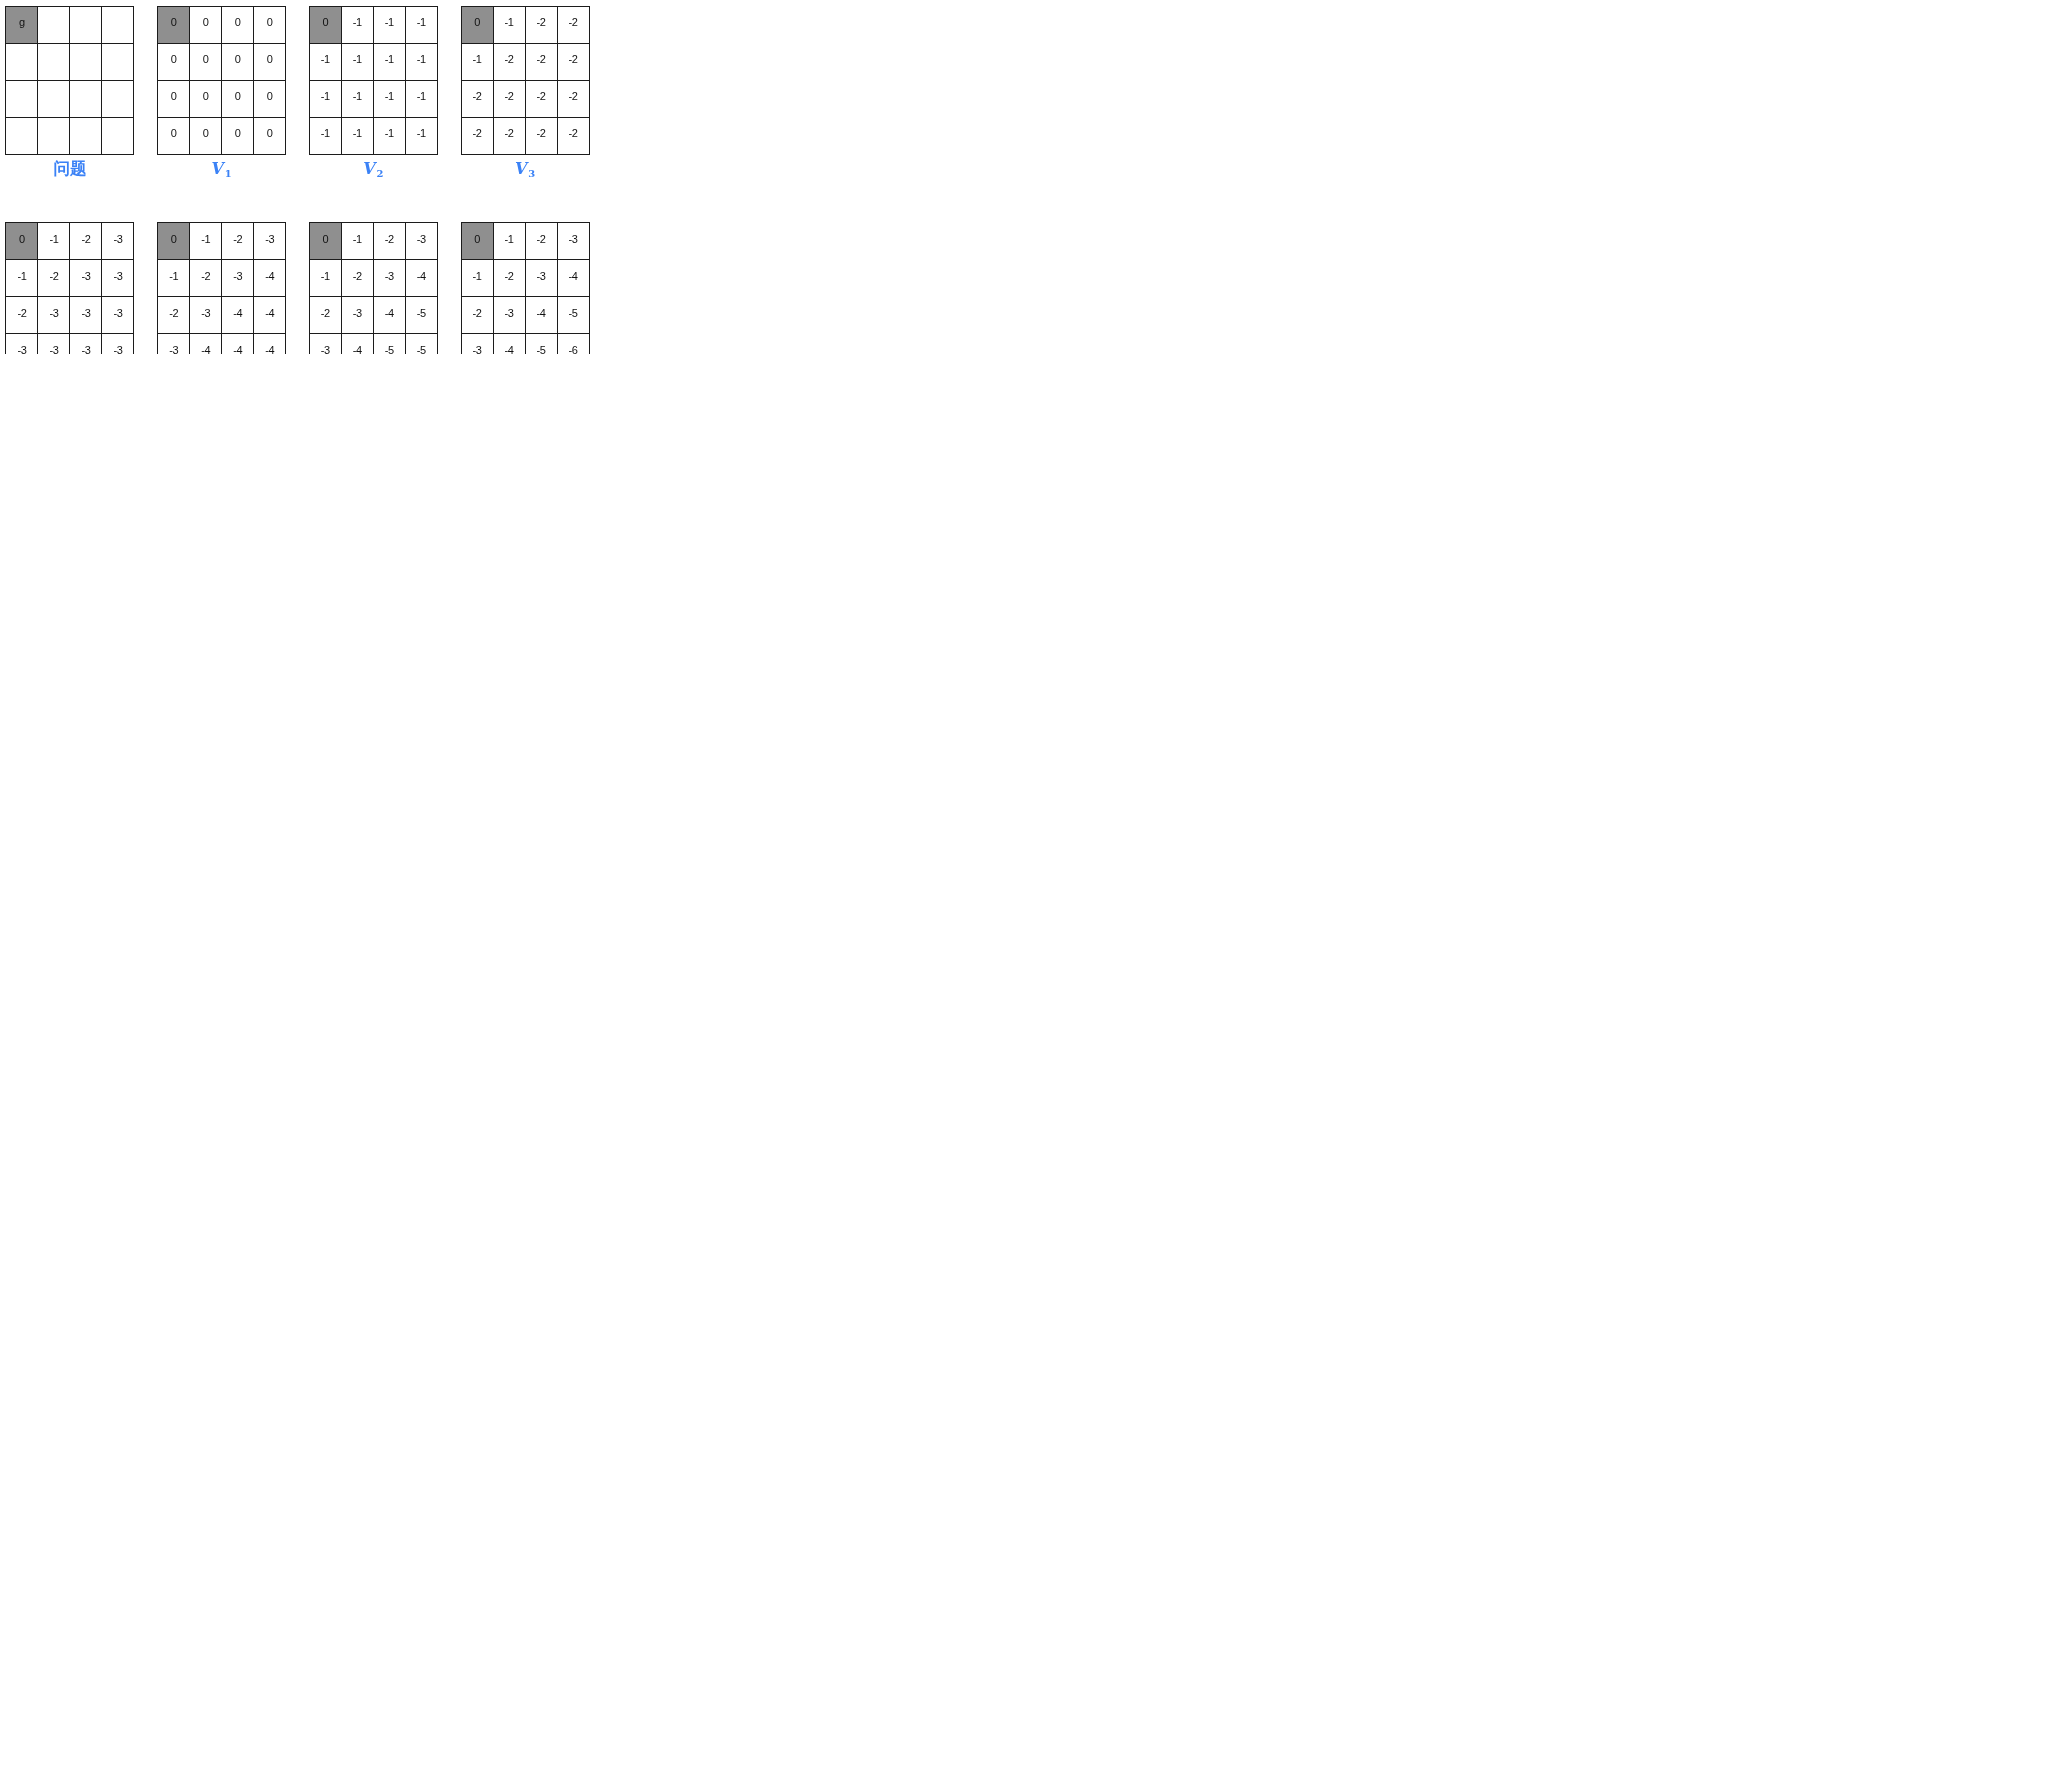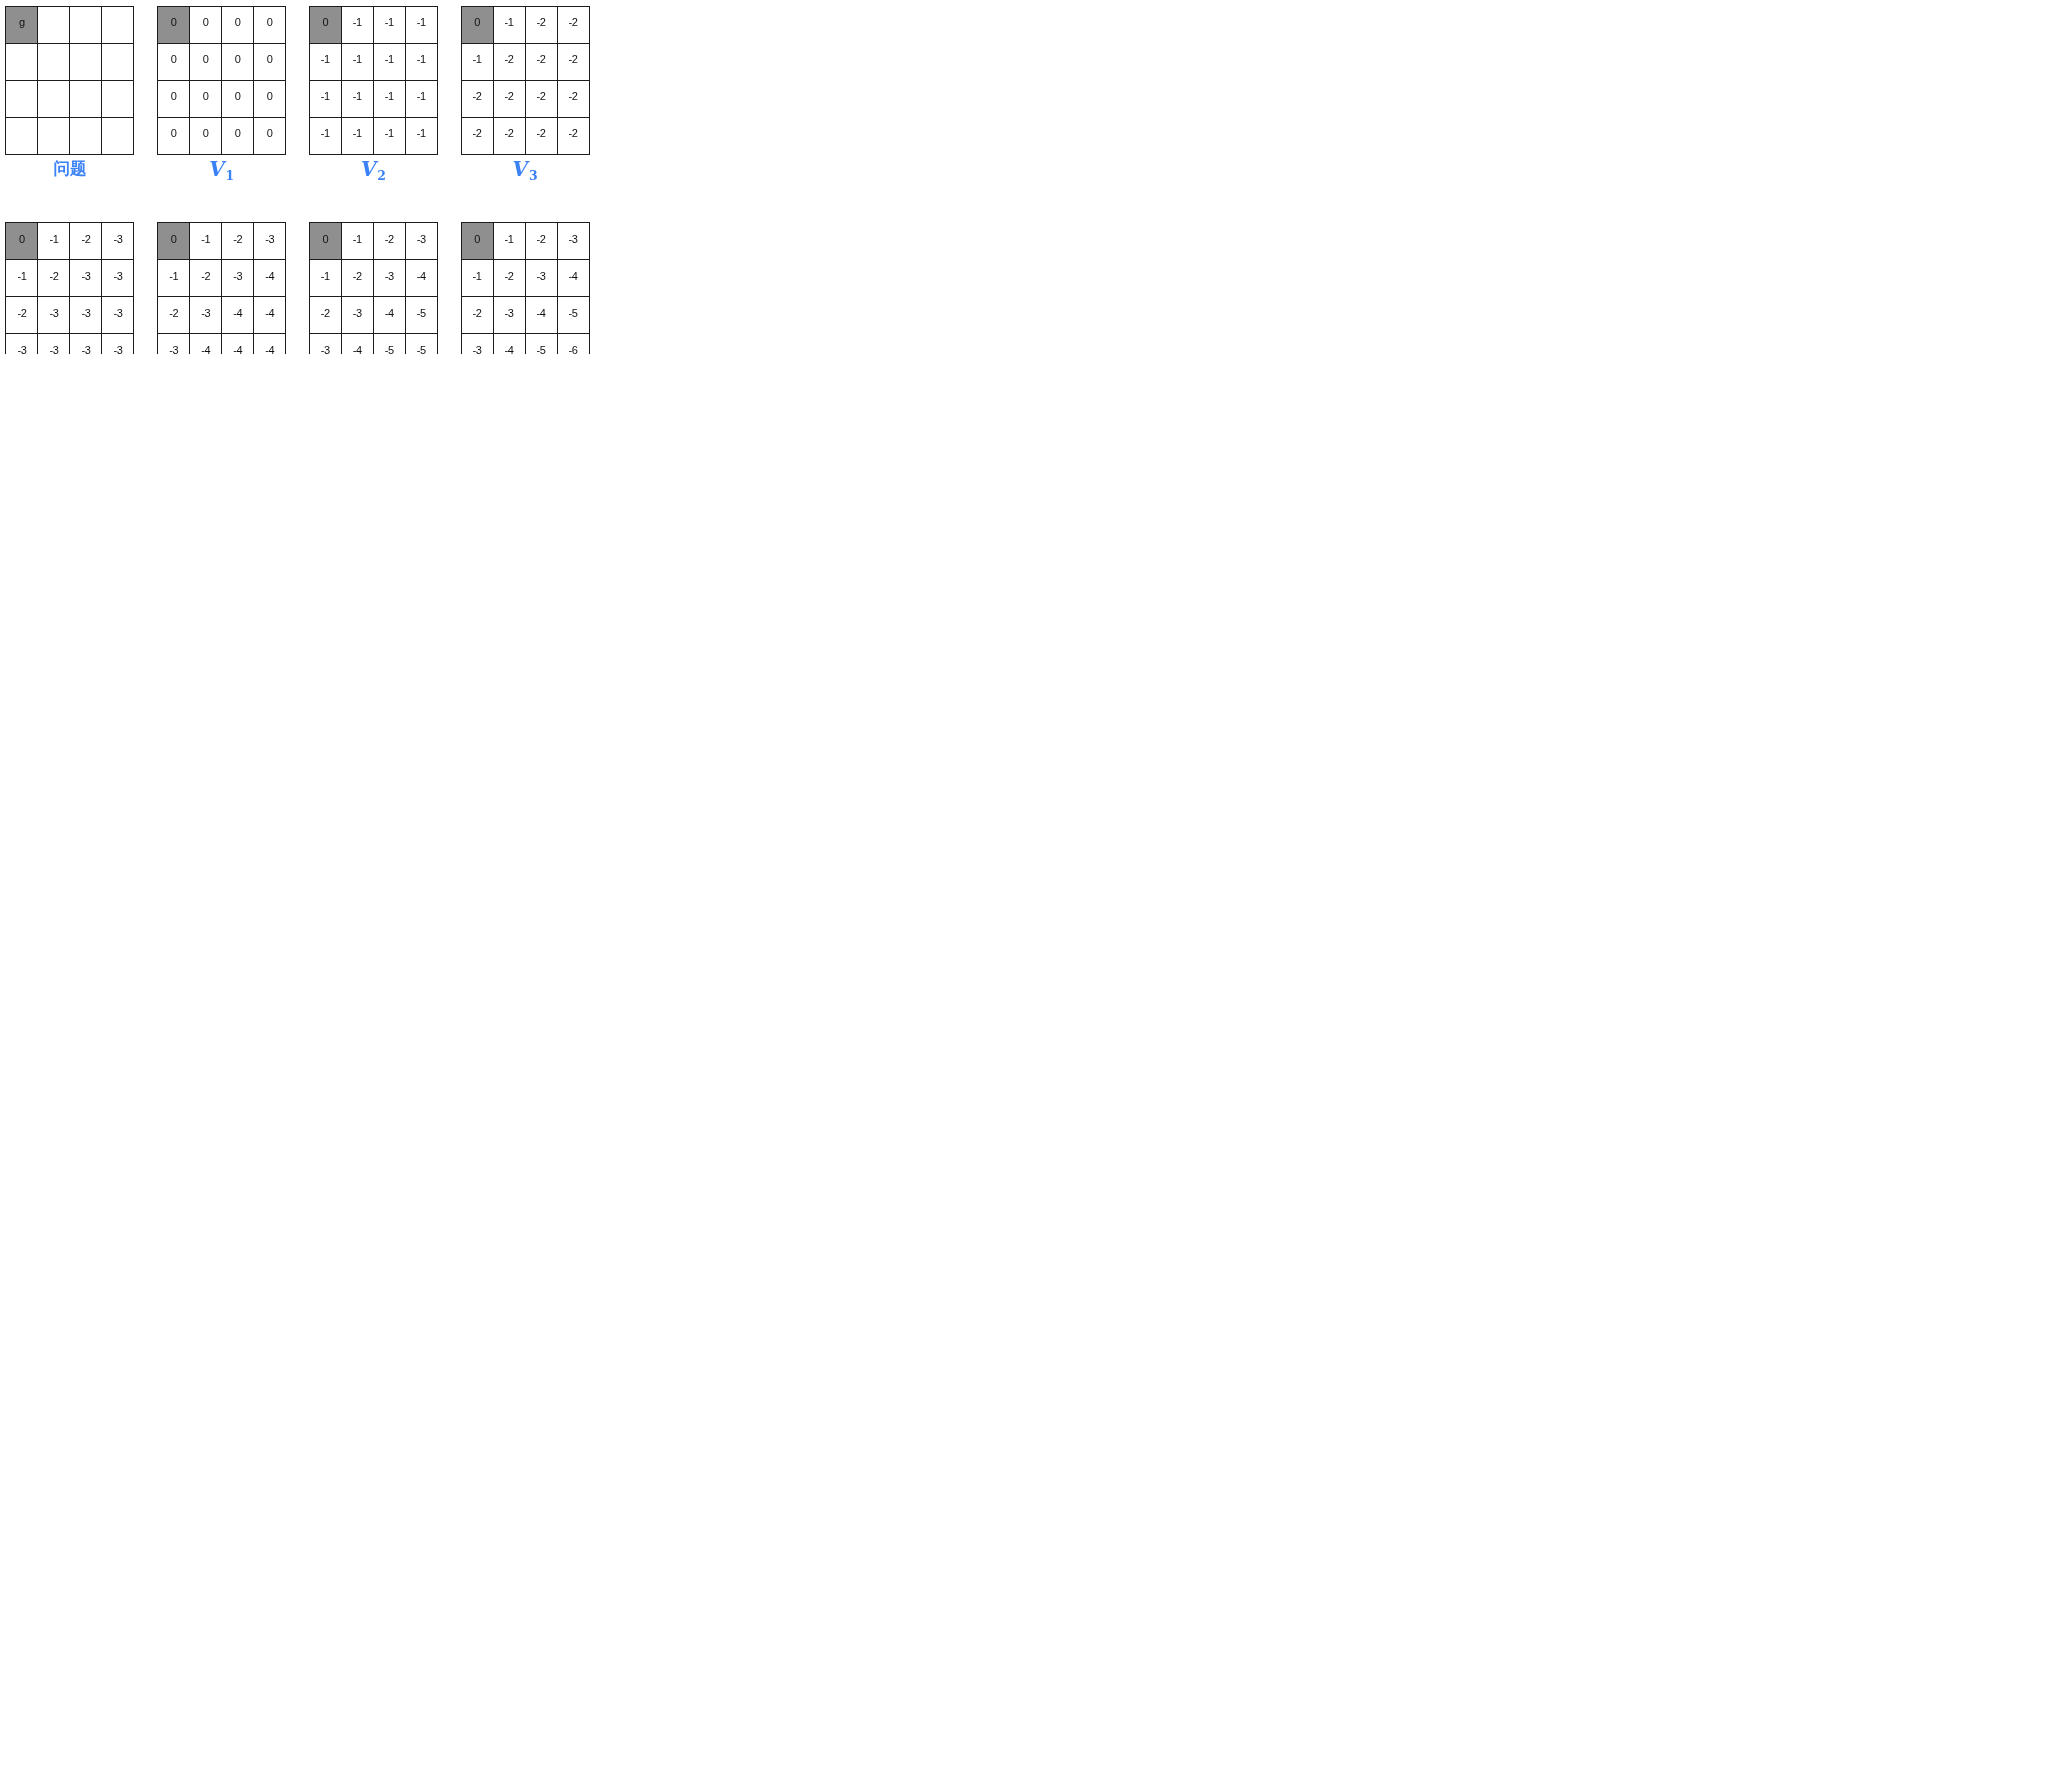--- a/index.html
+++ b/index.html
@@ -58,21 +58,21 @@
     line-height: 20.7px;
     color: #3b82f6;
     font-family: "DejaVu Serif", "Liberation Serif", serif;
     font-weight: bold;
     white-space: nowrap;
   }
   figcaption.caption.cjk {
     font-size: 16.5px;
   }
   figcaption.caption.math {
-    font-size: 20px;
+    font-size: 16px;
   }
   figcaption.caption.math .cap-main {
     font-style: italic;
   }
   .cap-sub {
     font-style: normal;
     font-weight: bold;
     font-size: 0.62em;
     vertical-align: -0.3em;
     margin-left: 0.8px;

